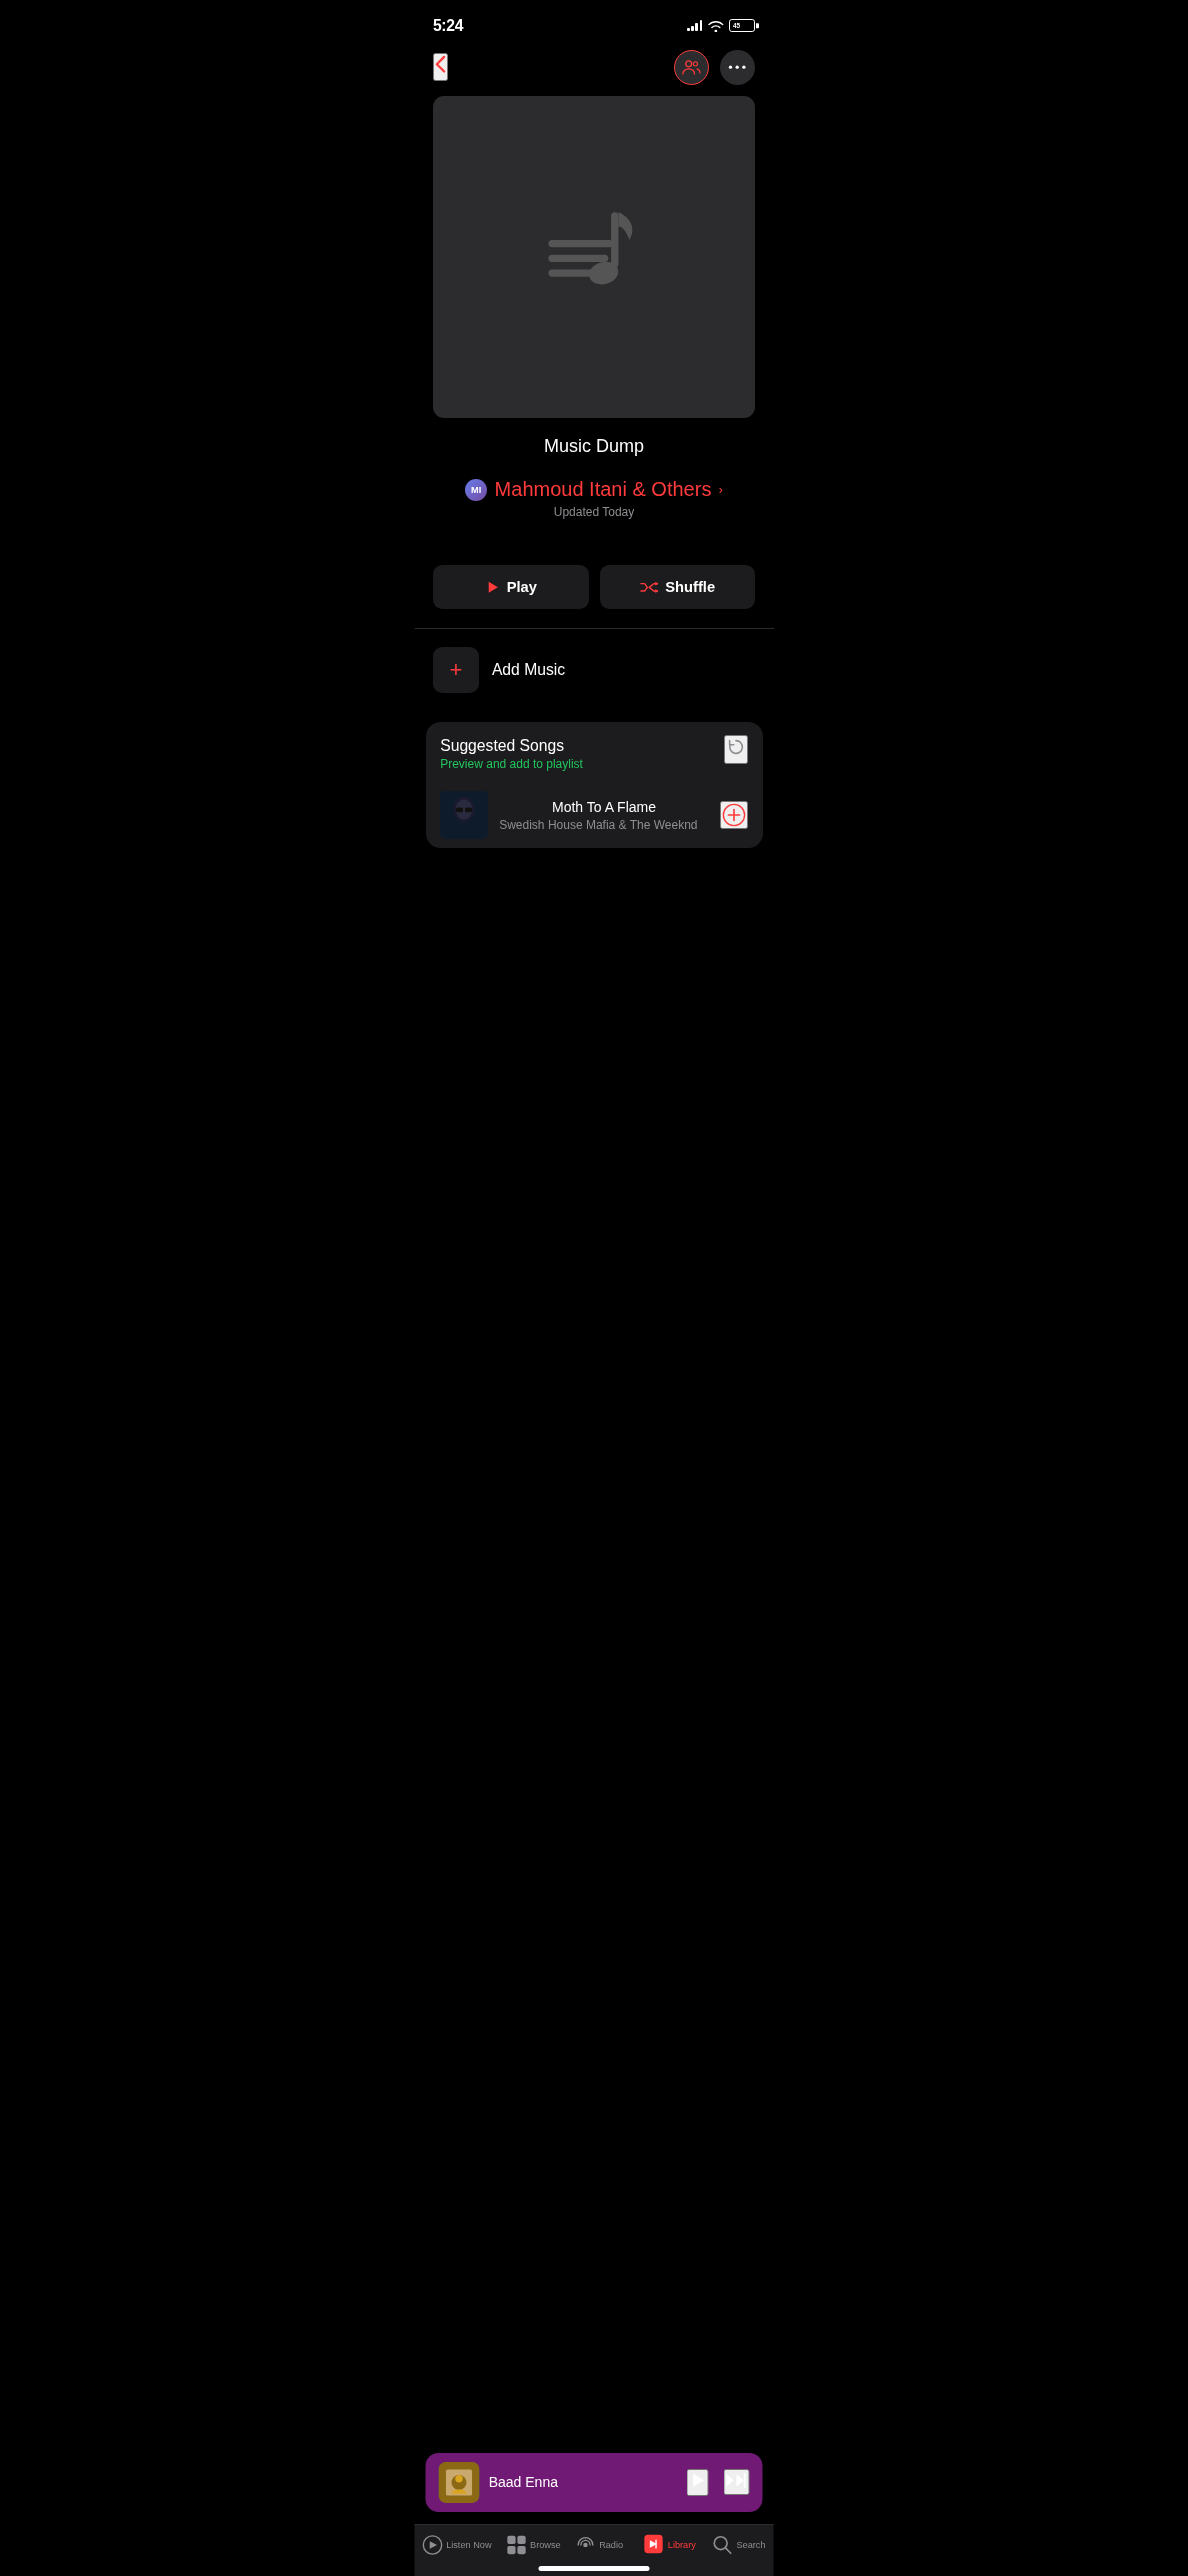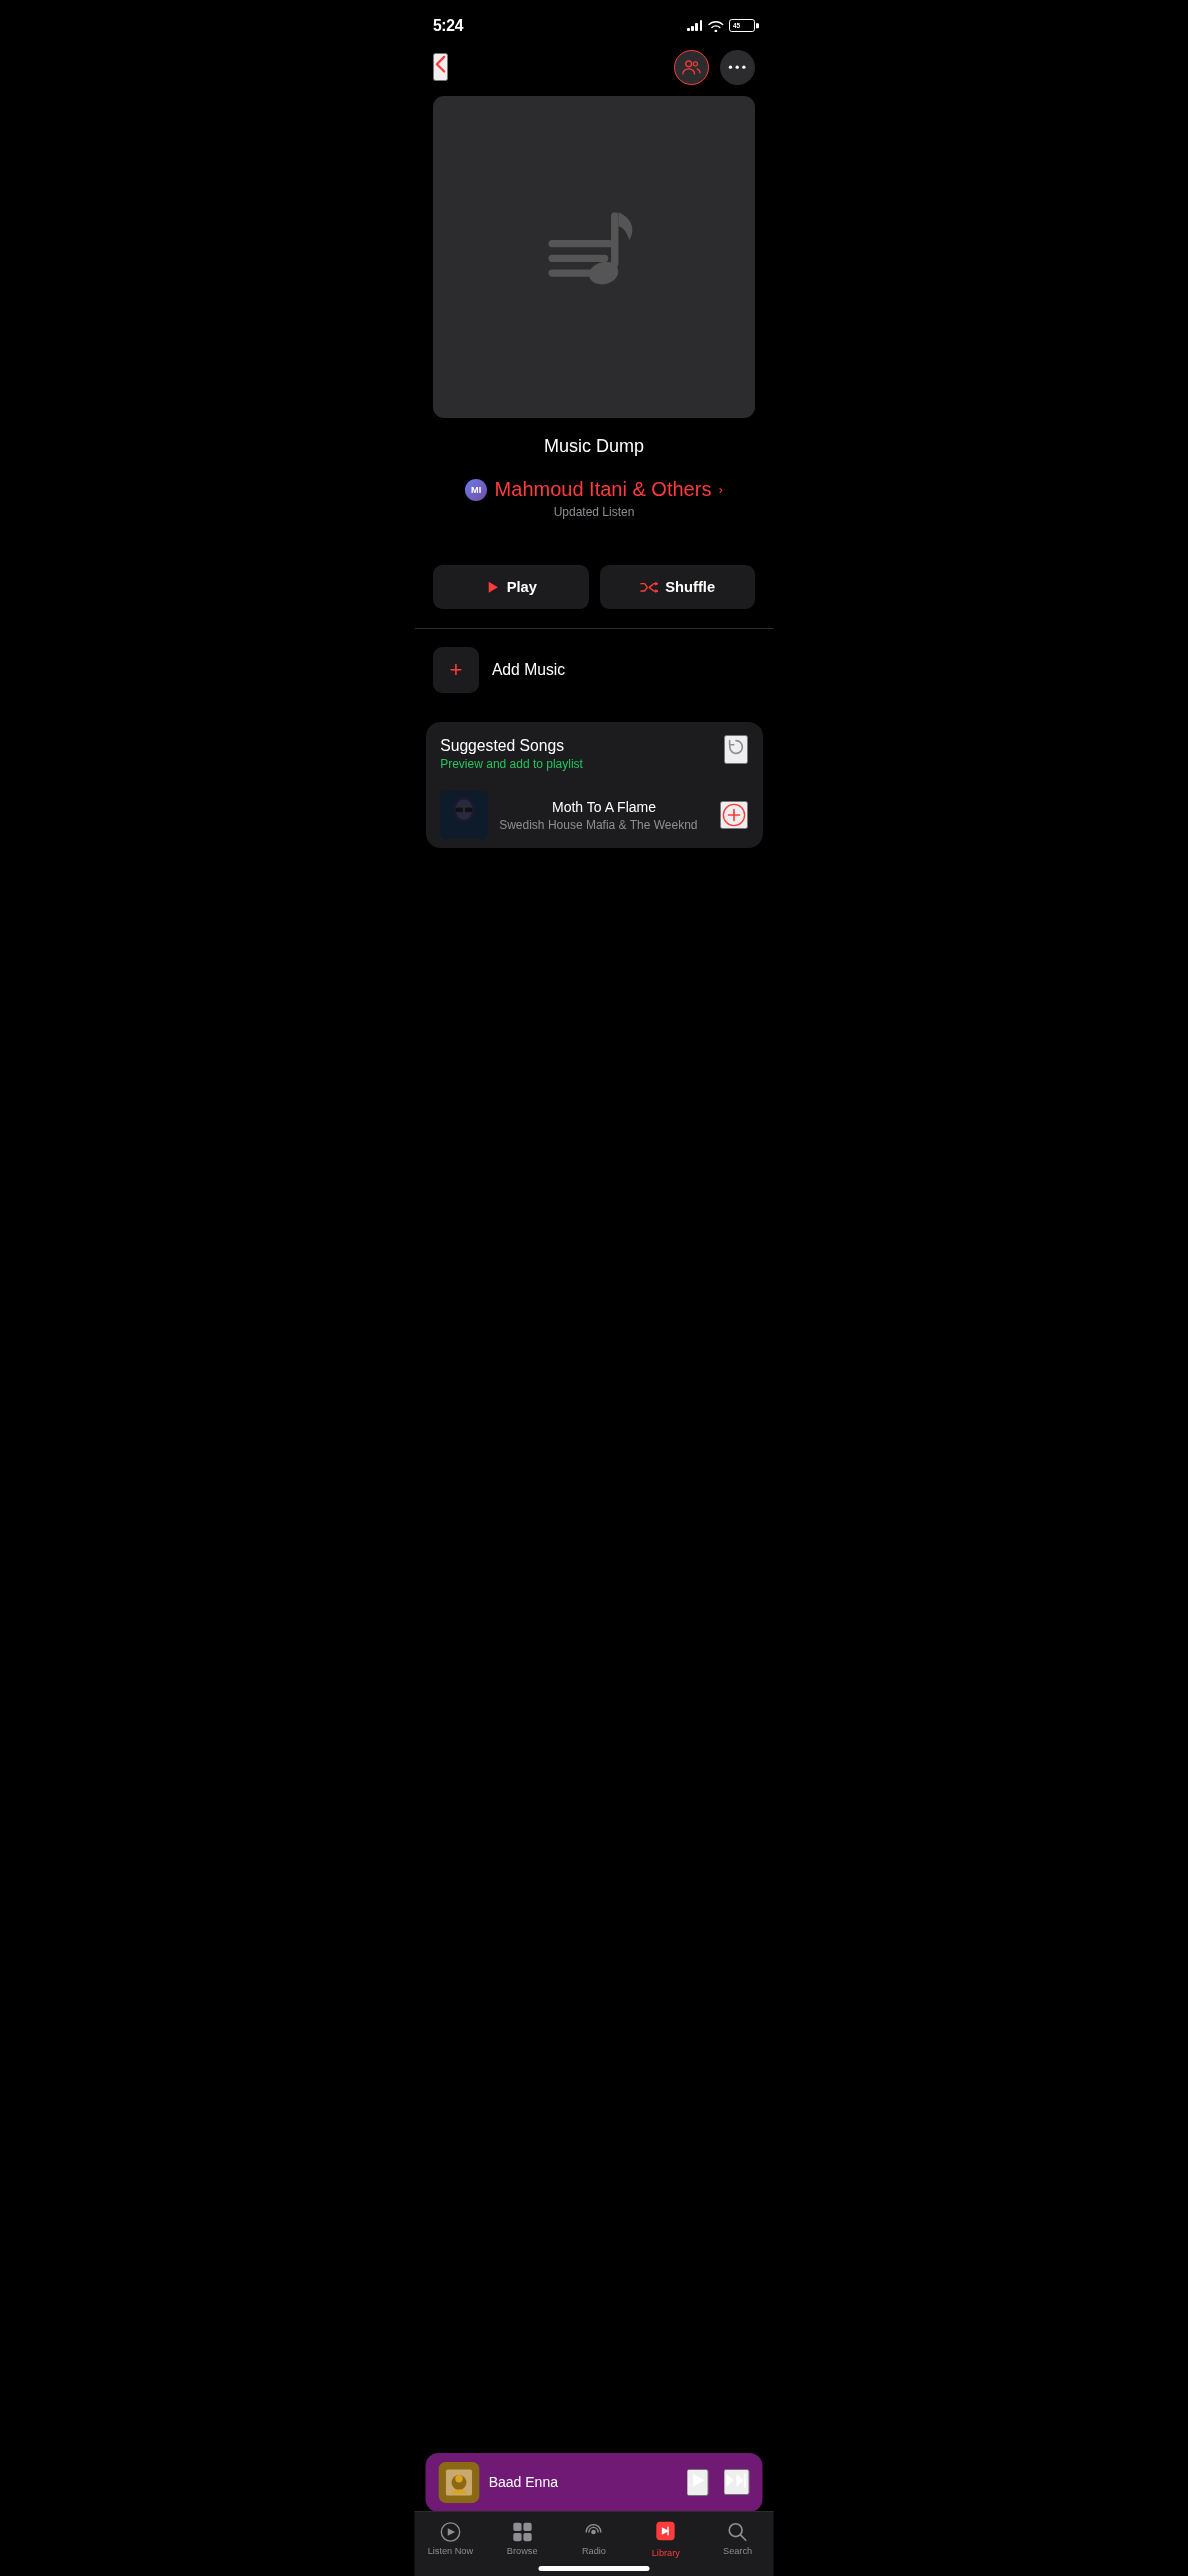--- a/index.html
+++ b/index.html
@@ -368,21 +368,21 @@
       border-top: 0.9px solid #2c2c2e;
       display: flex;
       justify-content: space-around;
       align-items: center;
       padding: 7.4px 0 18.4px;
       z-index: 200;
     }
 
     .tab-item {
       display: flex;
-      flex-direction: column;
+      flex-direction: row;
       align-items: center;
       gap: 2.8px;
       cursor: pointer;
       min-width: 55px;
     }
 
     .tab-label {
       font-size: 9.2px;
       color: #8e8e93;
     }
@@ -515,21 +515,21 @@
   </svg>
 </div>
 
 <div class="playlist-info">
   <div class="playlist-title">Music Dump</div>
   <div class="playlist-artist">
     <div class="avatar-circle">MI</div>
     <span class="artist-name">Mahmoud Itani &amp; Others</span>
     <span class="chevron-right">›</span>
   </div>
-  <div class="playlist-updated">Updated Listen</div>
+  <div class="playlist-updated">Updated Today</div>
 </div>
 
 <div class="action-buttons">
   <button class="action-btn">
     <svg width="14.7" height="14.7" viewBox="0 0 16 16" fill="none">
       <path d="M4 2 L14 8 L4 14 Z" fill="#ff3b3b"></path>
     </svg>
     <span class="action-btn-label">Play</span>
   </button>
   <button class="action-btn">

